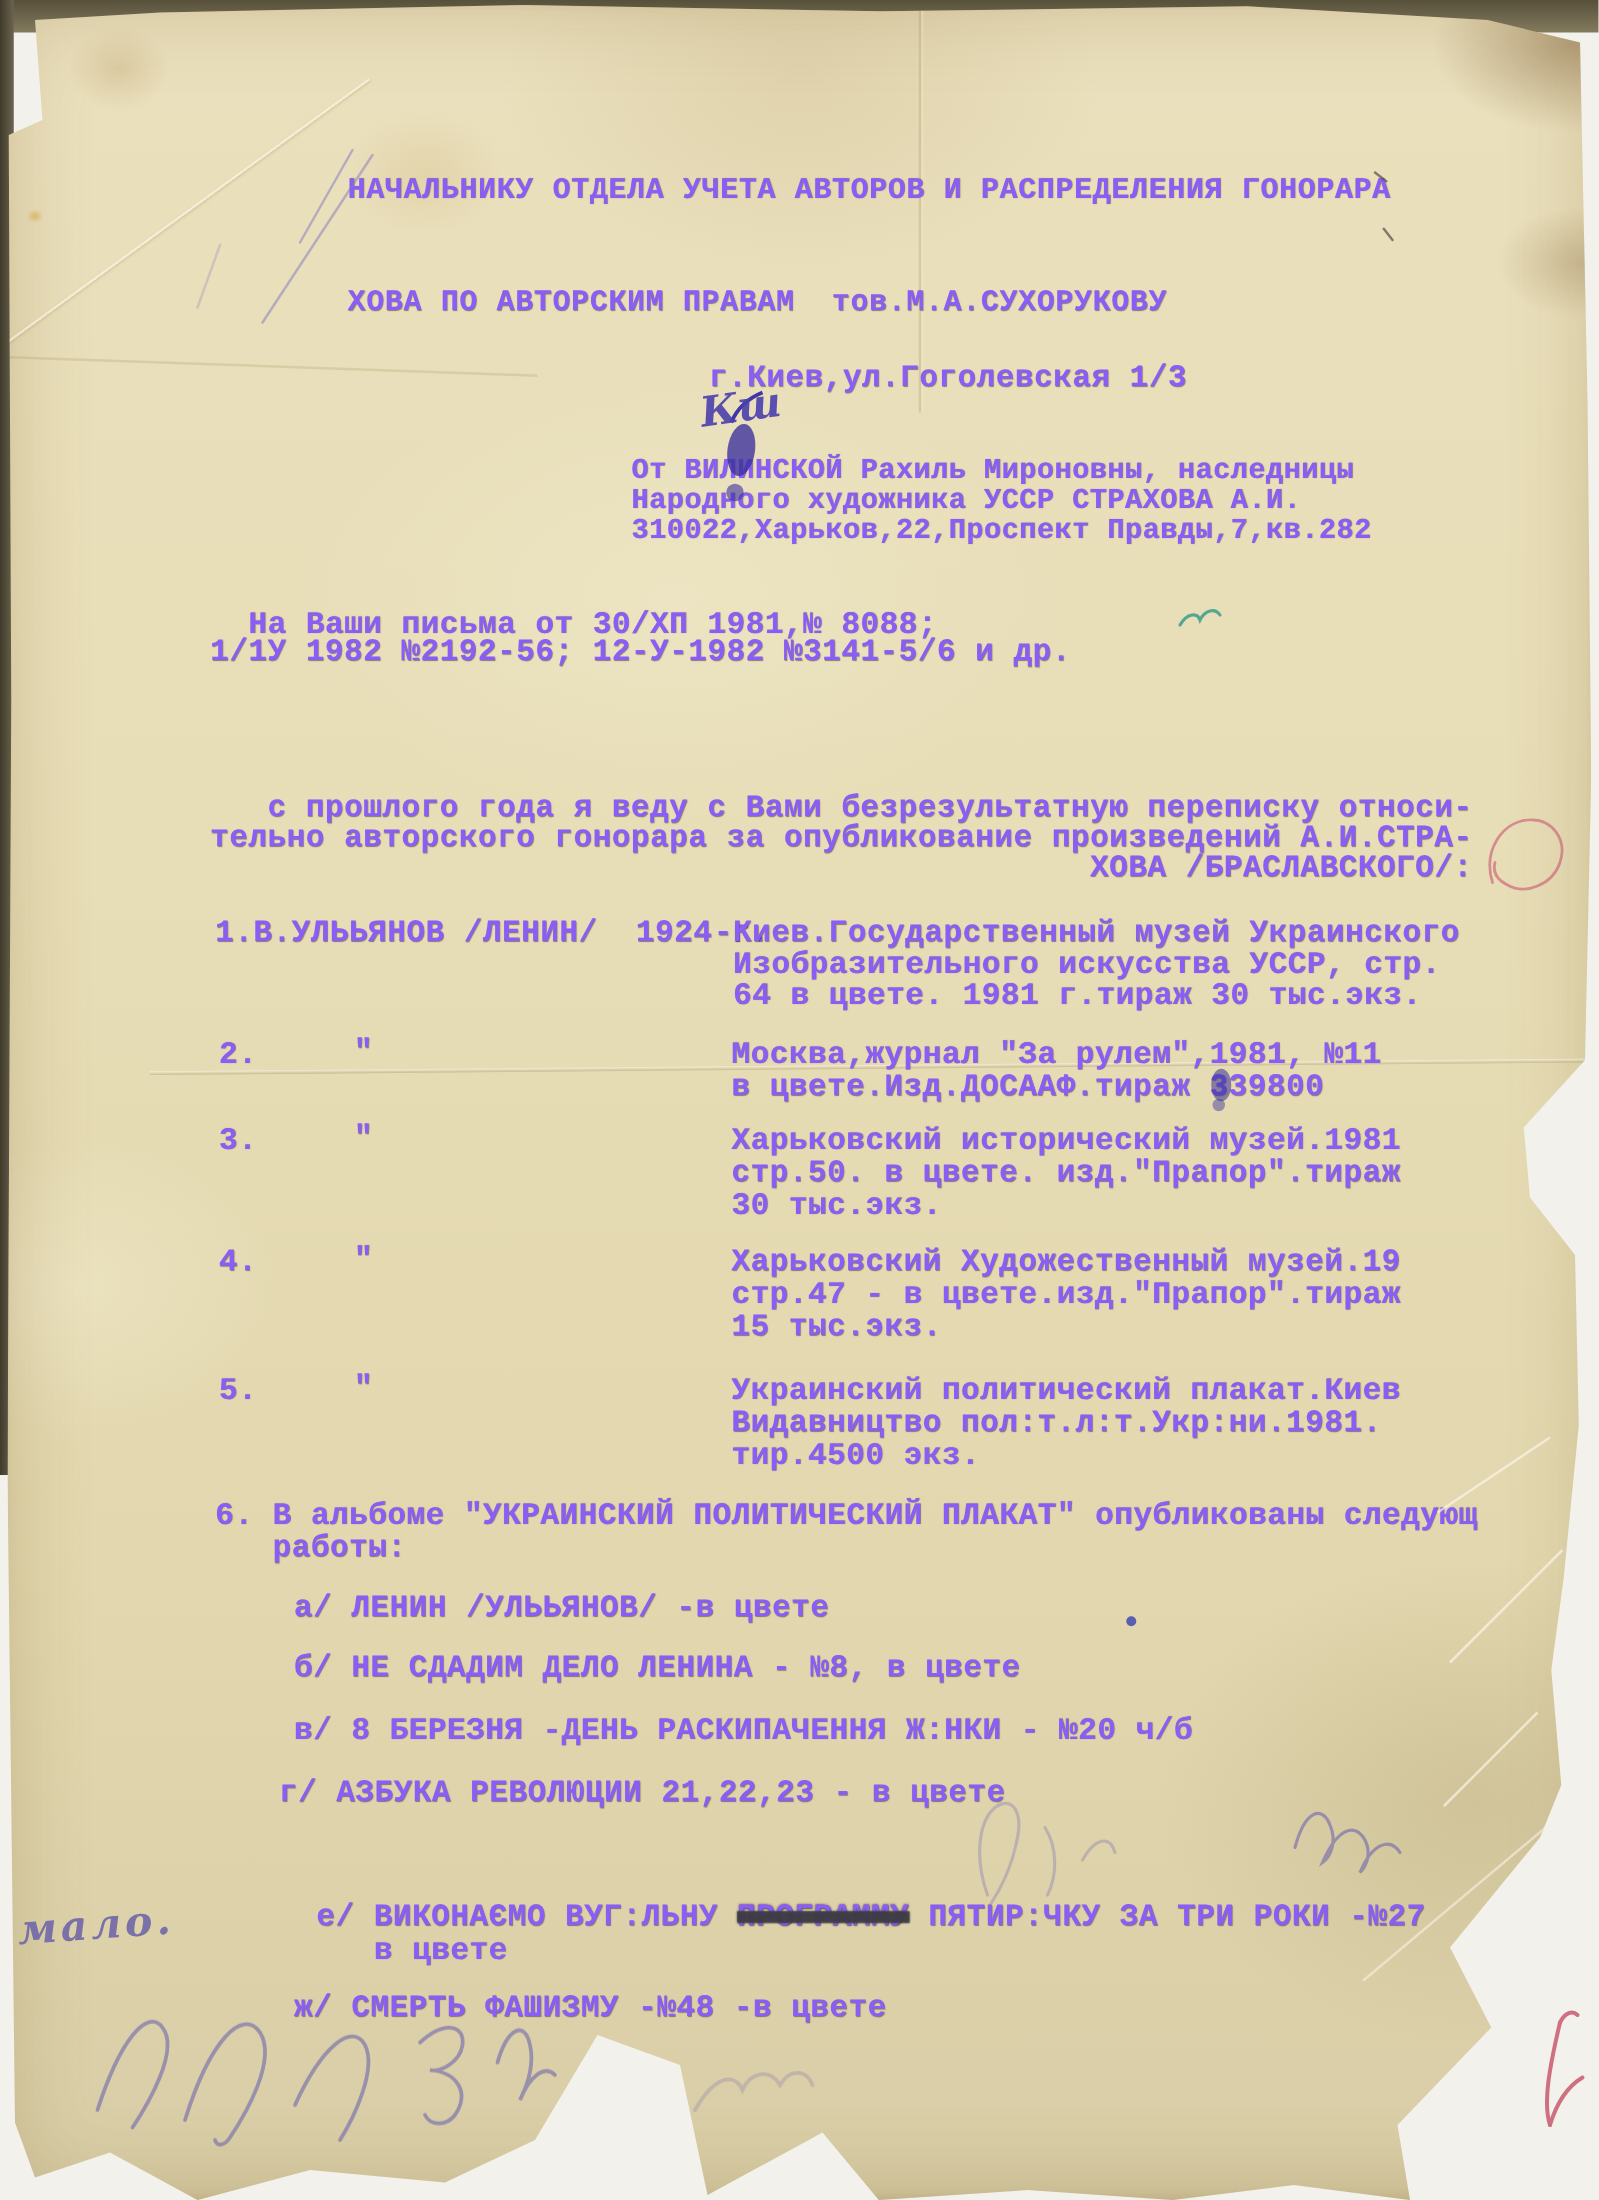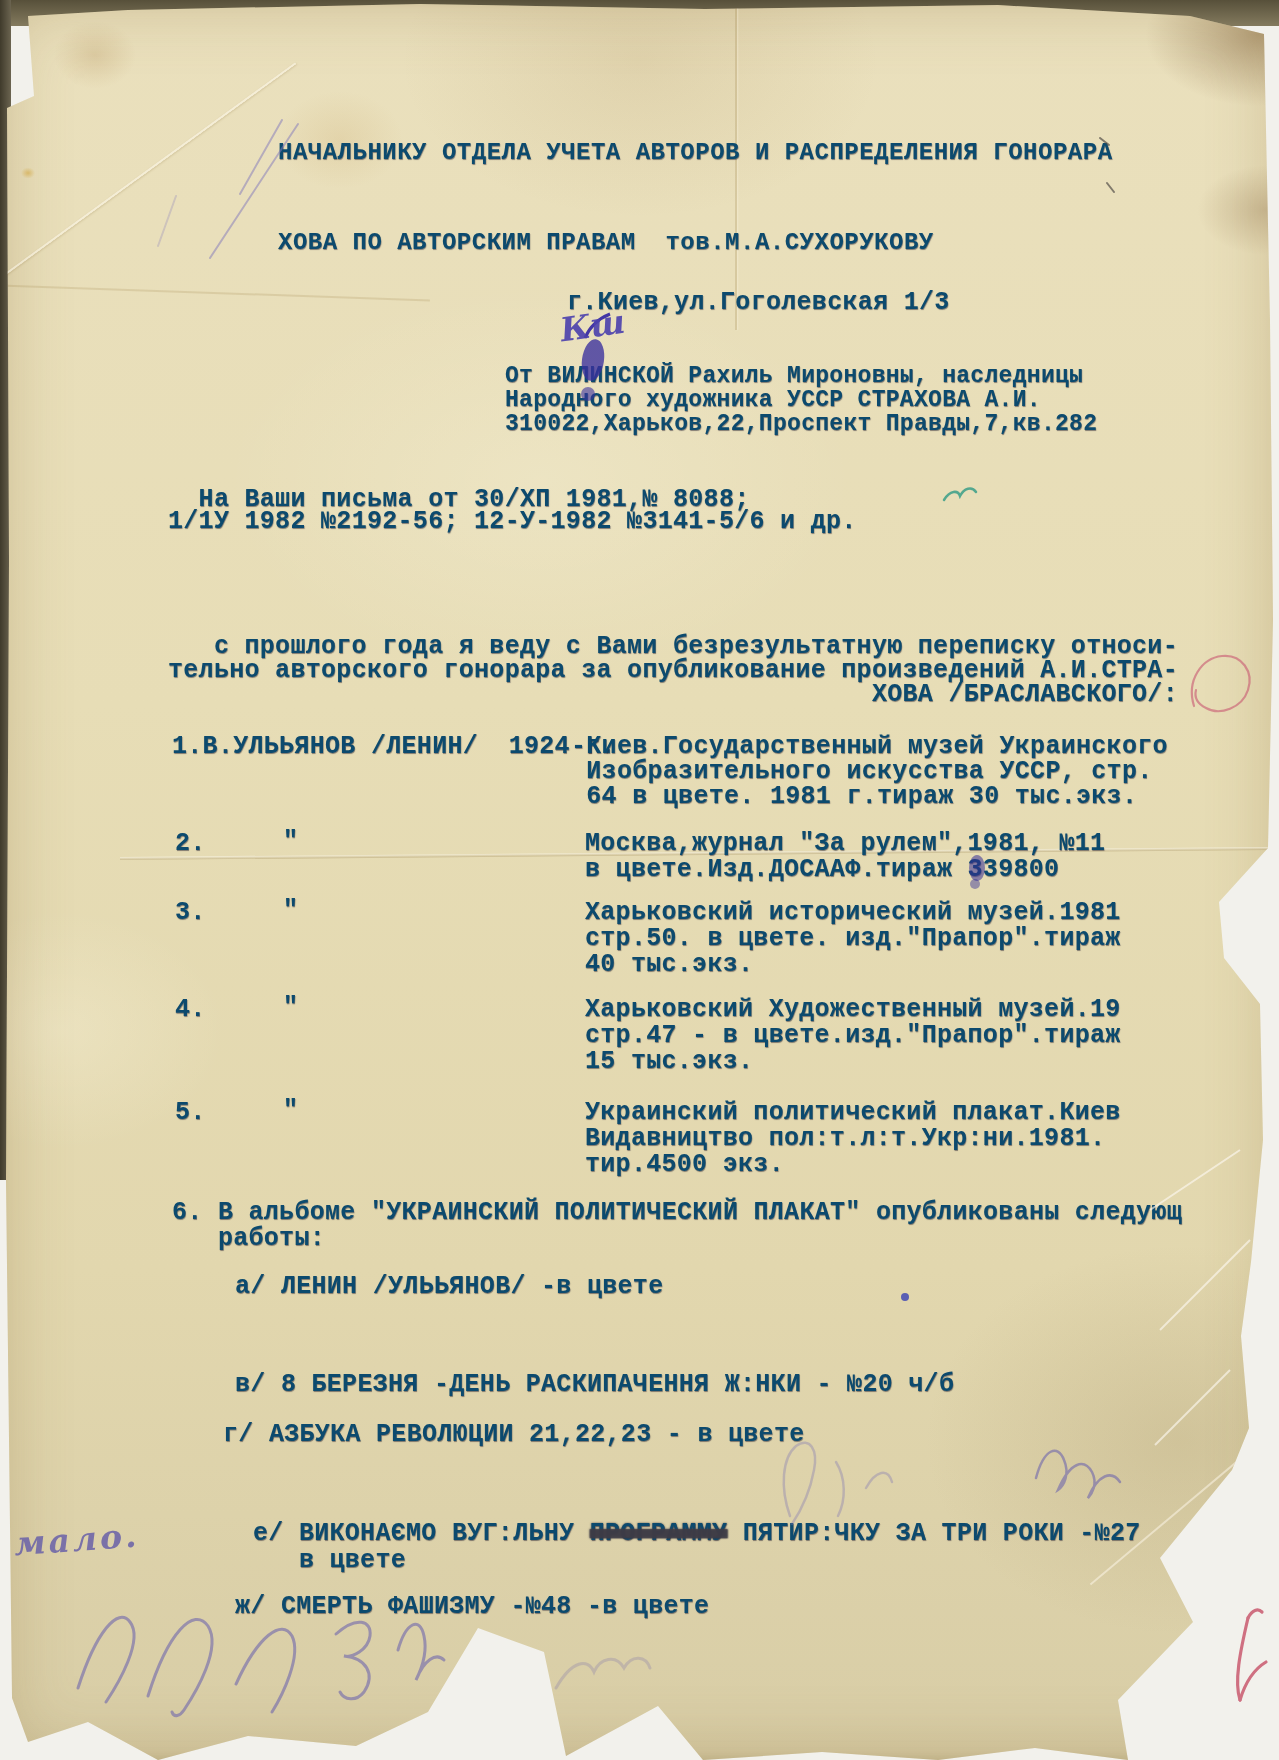--- a/index.html
+++ b/index.html
@@ -44,21 +44,21 @@
   .crease3{left:735px;top:0;width:2px;height:330px;background:rgba(150,122,62,.22);
     box-shadow:1px 0 2px rgba(255,250,235,.4);}
   .crease4{left:0;top:292px;width:430px;height:2px;transform:rotate(2deg);
     background:rgba(150,122,62,.18);}
   .crease5{left:1060px;top:1500px;width:260px;height:2px;transform:rotate(-40deg);
     background:rgba(255,250,238,.5);}
 
   
   #text-layer{position:absolute;inset:0;z-index:3;}
   .typed{position:absolute;font:700 25px/26px "Liberation Mono","DejaVu Sans Mono",monospace;
-    color:#0c4a6e;white-space:pre;letter-spacing:.3px;
+    color:#8b5cf6;white-space:pre;letter-spacing:.3px;
     text-shadow:.5px .5px .8px rgba(50,46,58,.55);}
   .typed.h{font-size:24px;letter-spacing:.5px;}
   .lh24{line-height:24px;text-align:right;} .lh22{line-height:22px;} .lh25{line-height:25px;}
   .lh27{line-height:27px;margin-left:18px;}
   .sender{font-size:23px;line-height:24px;}
   .blackout{position:relative;text-decoration:line-through;
     text-decoration-thickness:9px;text-decoration-color:rgba(62,60,70,.6);
     text-shadow:0 0 2px rgba(62,60,70,.9),.5px .5px .8px rgba(50,46,58,.55);}
 
   
@@ -114,38 +114,39 @@
 
     <div class="typed" style="left:175px;top:831px">2.</div>
     <div class="typed" style="left:283px;top:829px">"</div>
     <div class="typed" style="left:585px;top:831px">Москва,журнал "За рулем",1981, №11
 в цвете.Изд.ДОСААФ.тираж 339800</div>
 
     <div class="typed" style="left:175px;top:900px">3.</div>
     <div class="typed" style="left:283px;top:898px">"</div>
     <div class="typed" style="left:585px;top:900px">Харьковский исторический музей.1981
 стр.50. в цвете. изд."Прапор".тираж
-40 тыс.экз.</div>
+30 тыс.экз.</div>
 
     <div class="typed" style="left:175px;top:997px">4.</div>
     <div class="typed" style="left:283px;top:995px">"</div>
     <div class="typed" style="left:585px;top:997px">Харьковский Художественный музей.19
 стр.47 - в цвете.изд."Прапор".тираж
 15 тыс.экз.</div>
 
     <div class="typed" style="left:175px;top:1100px">5.</div>
     <div class="typed" style="left:283px;top:1098px">"</div>
     <div class="typed" style="left:585px;top:1100px">Украинский политический плакат.Киев
 Видавництво пол:т.л:т.Укр:ни.1981.
 тир.4500 экз.</div>
 
     <div class="typed" style="left:172px;top:1200px">6. В альбоме "УКРАИНСКИЙ ПОЛИТИЧЕСКИЙ ПЛАКАТ" опубликованы следующ
    работы:</div>
 
     <div class="typed" style="left:235px;top:1274px">а/ ЛЕНИН /УЛЬЬЯНОВ/ -в цвете</div>
+    <div class="typed" style="left:235px;top:1322px">б/ НЕ СДАДИМ ДЕЛО ЛЕНИНА - №8, в цвете</div>
     <div class="typed" style="left:235px;top:1372px">в/ 8 БЕРЕЗНЯ -ДЕНЬ РАСКИПАЧЕННЯ Ж:НКИ - №20 ч/б</div>
     <div class="typed" style="left:223px;top:1422px">г/ АЗБУКА РЕВОЛЮЦИИ 21,22,23 - в цвете</div>
 
     <div class="typed lh27" style="left:235px;top:1520px"><span>е/ ВИКОНАЄМО ВУГ:ЛЬНУ </span><span class="blackout">ПРОГРАММУ</span><span> ПЯТИР:ЧКУ ЗА ТРИ РОКИ -№27
    в цвете</span></div>
 
     <div class="typed" style="left:235px;top:1594px">ж/ СМЕРТЬ ФАШИЗМУ -№48 -в цвете</div>
   </div>
 
   <span class="handnote" id="name-correction">Кш</span>

